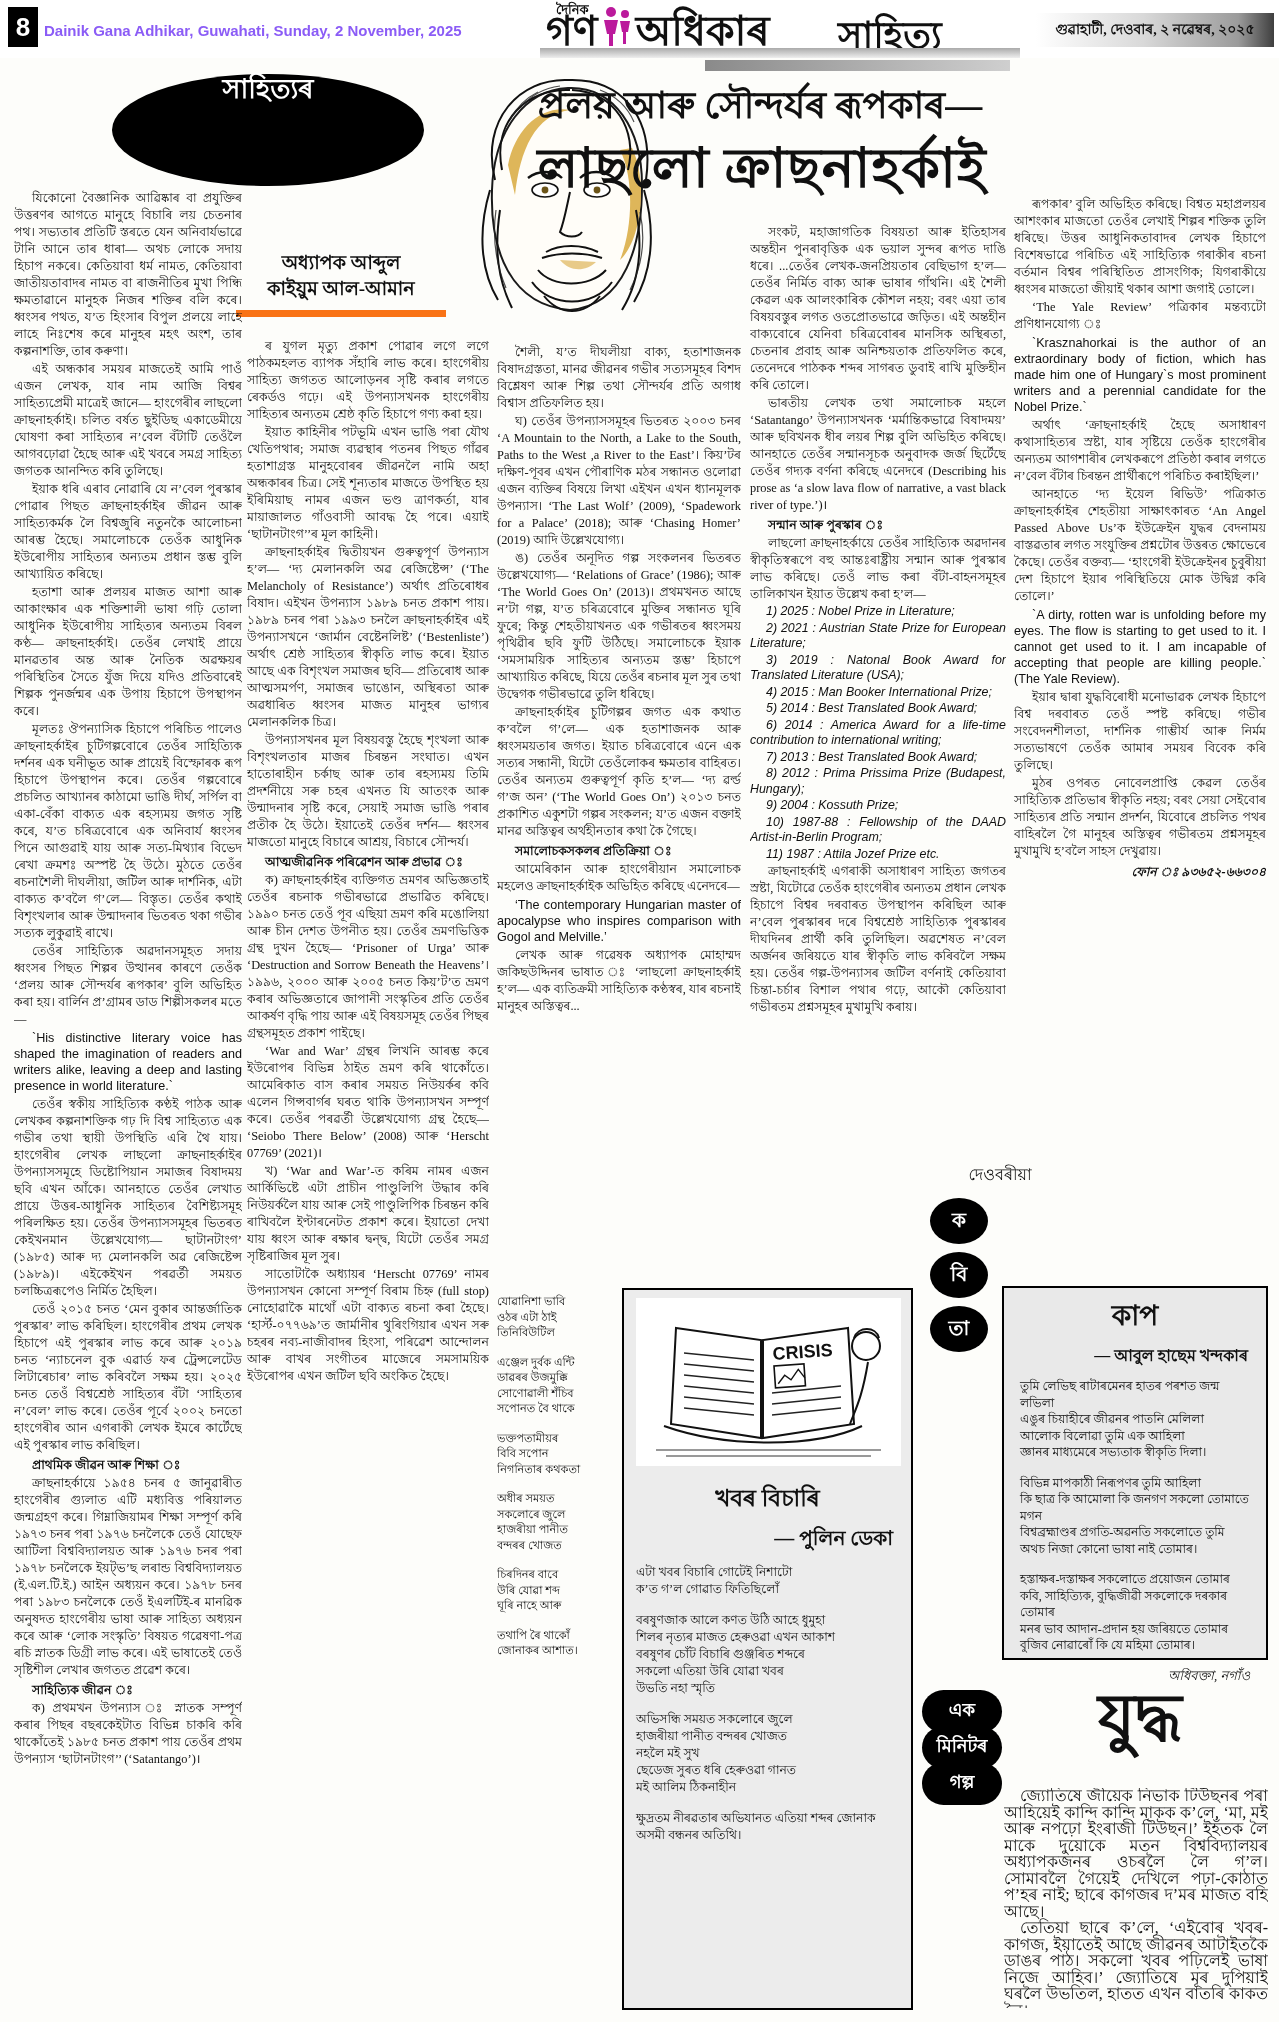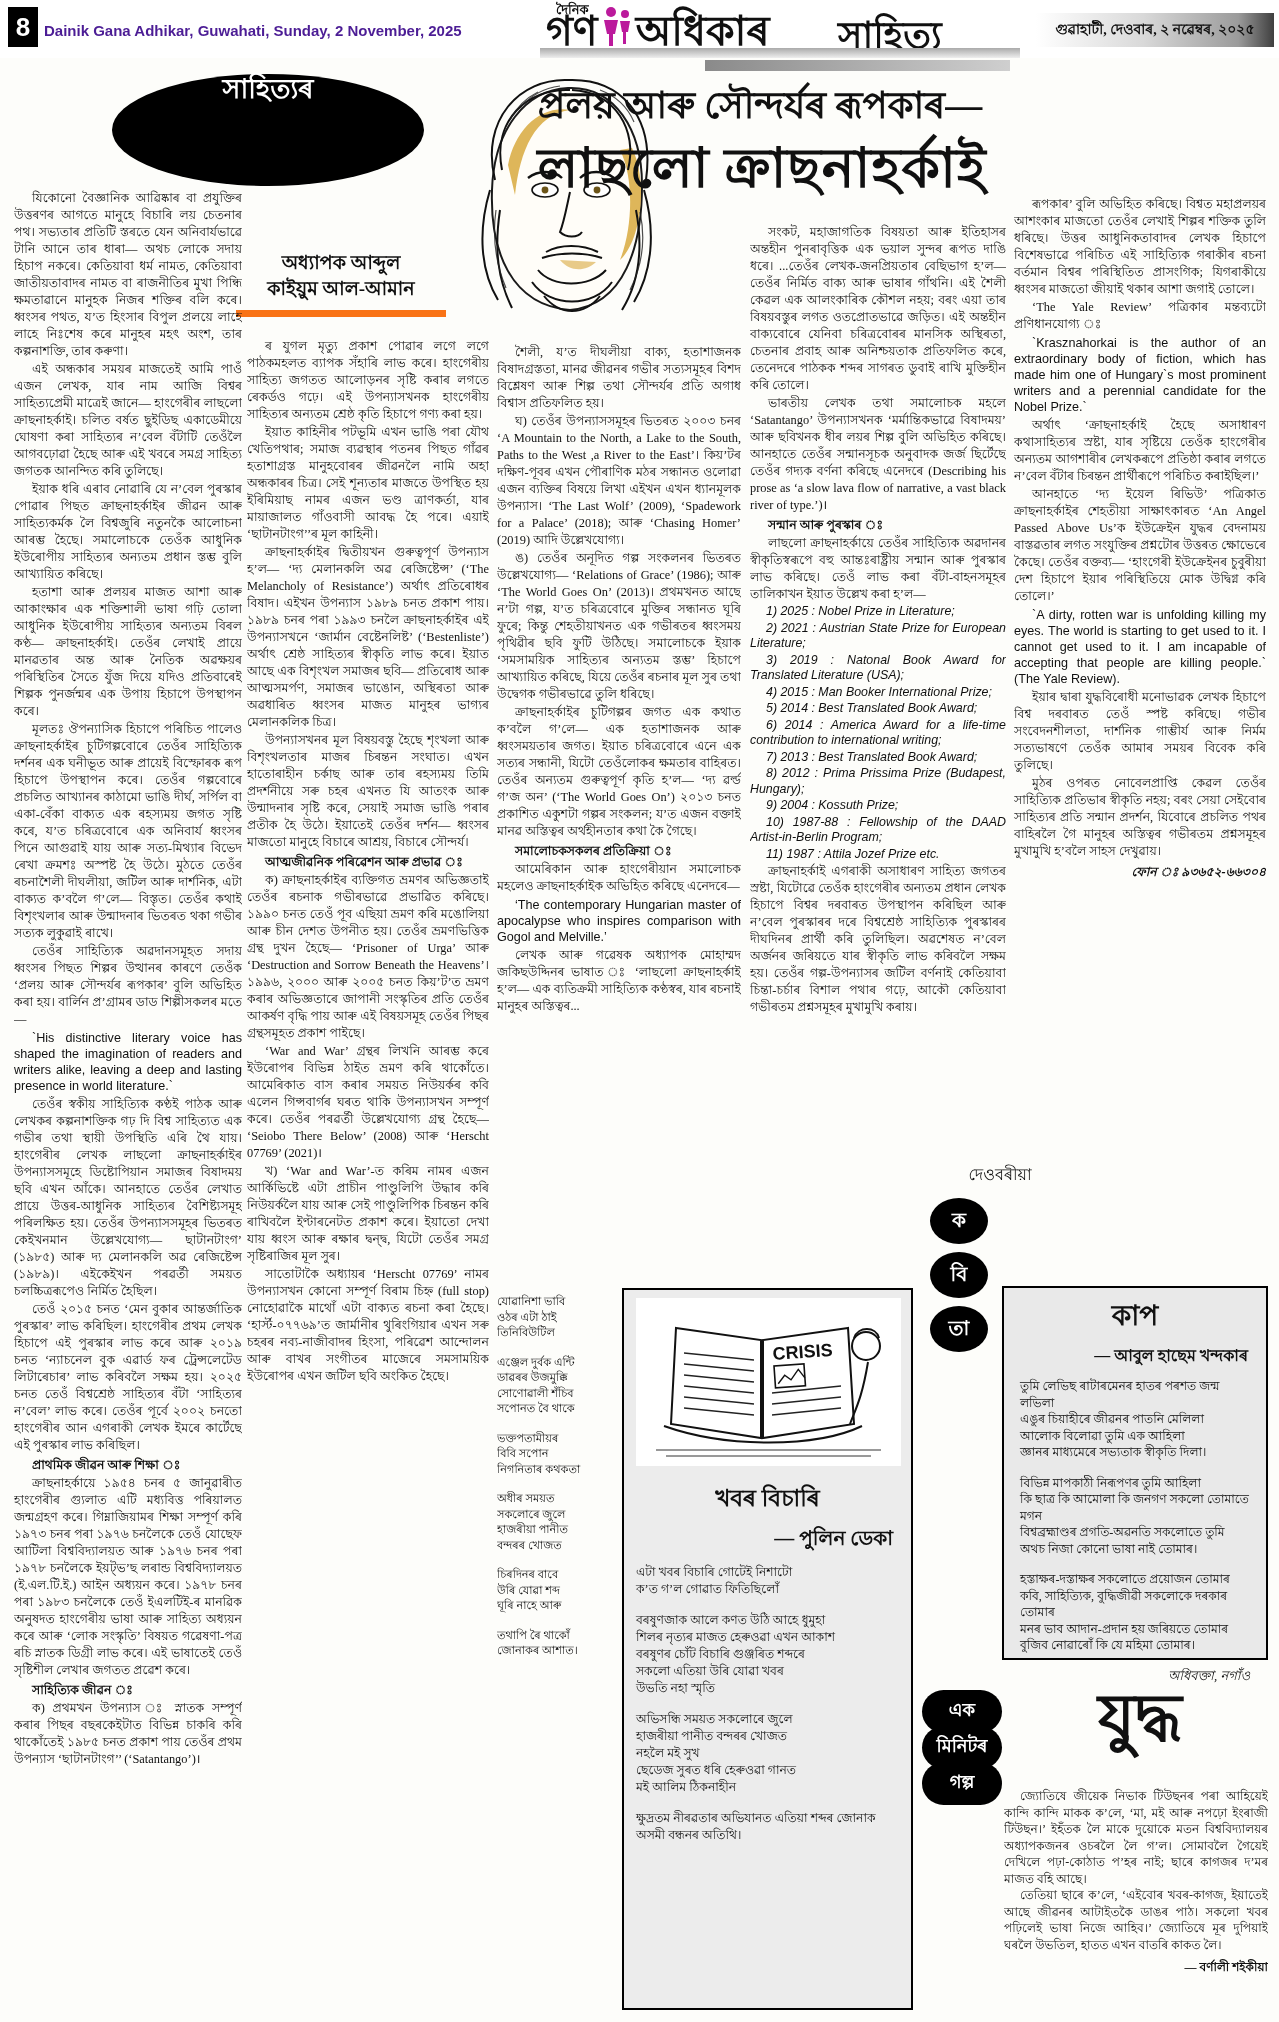--- a/index.html
+++ b/index.html
@@ -2,21 +2,21 @@
 <html><head>
 <meta charset="utf-8">
 <style>
   html,body{margin:0;padding:0;background:#777;}
   .page{position:relative;width:1279px;height:2022px;background:#fdfdfa;margin:0 auto;
         font-family:"Liberation Serif",serif;color:#101010;overflow:hidden;}
   
   .mast{position:absolute;left:0;top:0;width:1279px;height:58px;background:#fff;}
   .pageno{position:absolute;left:8px;top:7px;width:30px;height:40px;background:#000;color:#fff;
           font:bold 26px "Liberation Sans",sans-serif;display:flex;align-items:center;justify-content:center;}
-  .mastleft{position:absolute;left:44px;top:22px;font:bold 15px "Liberation Sans",sans-serif;color:#4c1d95;}
+  .mastleft{position:absolute;left:44px;top:22px;font:bold 15px "Liberation Sans",sans-serif;color:#8b5cf6;}
   .logo-top{position:absolute;left:556px;top:0px;font:bold 13px "Liberation Serif",serif;}
   .logo-main{position:absolute;left:546px;top:4px;font-weight:900;font-size:41px;line-height:46px;
              display:flex;align-items:center;gap:2px;}
   .section-title{position:absolute;left:838px;top:6px;font-weight:900;font-size:37px;}
   .mastright{position:absolute;left:1036px;top:13px;width:238px;height:34px;
              background:linear-gradient(90deg,#ffffff,#d9d9d9 45%,#9b9b9b 85%,#3f3f3f);
              display:flex;align-items:center;justify-content:center;
              font:bold 14px "Liberation Serif",serif;color:#101010;}
   .logo-strip{position:absolute;left:540px;top:48px;width:480px;height:10px;
               background:linear-gradient(180deg,#aaa,#eee);}
@@ -67,21 +67,21 @@
           background:#e9e9e9;box-sizing:border-box;padding:6px 16px;}
   .cup-title{text-align:center;font-weight:bold;font-size:28px;}
   .cup-author{text-align:right;font-weight:bold;font-size:16px;margin:2px 2px 8px 0;}
   .cupbox .pline{font-size:12.2px;line-height:16.5px;}
   .cup-sign{font-style:italic;text-align:right;font-size:13px;margin-top:12px;}
   .war-title{position:absolute;left:1030px;top:1668px;width:220px;text-align:center;
              font-weight:900;font-size:64px;}
   .mini-label{position:absolute;left:922px;width:76px;background:#000;color:#fff;border-radius:22px;
               text-align:center;font-weight:bold;font-size:18px;padding:6px 2px;}
   .story{position:absolute;left:1004px;top:1788px;width:264px;height:220px;text-align:justify;
-         font-size:12px;line-height:16.5px;overflow:hidden;}
+         font-size:16px;line-height:16.5px;overflow:hidden;}
   .story .p{text-indent:16px;margin:0;}
   .story-author{text-align:right;font-weight:bold;margin-top:6px;}
 </style>
 </head>
 <body>
 
 <div class="page">
 
   <div class="mast">
     <div class="pageno">8</div>
@@ -232,21 +232,21 @@
       <div class="award">10) 1987-88 : Fellowship of the DAAD Artist-in-Berlin Program;</div>
       <div class="award">11) 1987 : Attila Jozef Prize etc.</div>
       <div class="p">ক্ৰাছনাহৰ্কাই এগৰাকী অসাধাৰণ সাহিত্য জগতৰ স্ৰষ্টা, যিটোৱে তেওঁক হাংগেৰীৰ অন্যতম প্ৰধান লেখক হিচাপে বিশ্বৰ দৰবাৰত উপস্থাপন কৰিছিল আৰু ন’বেল পুৰস্কাৰৰ দৰে বিশ্বশ্ৰেষ্ঠ সাহিত্যিক পুৰস্কাৰৰ দীঘদিনৰ প্ৰাৰ্থী কৰি তুলিছিল। অৱশেষত ন’বেল অৰ্জনৰ জৰিয়তে যাৰ স্বীকৃতি লাভ কৰিবলৈ সক্ষম হয়। তেওঁৰ গল্প-উপন্যাসৰ জটিল বৰ্ণনাই কেতিয়াবা চিন্তা-চৰ্চাৰ বিশাল পথাৰ গঢ়ে, আকৌ কেতিয়াবা গভীৰতম প্ৰশ্নসমূহৰ মুখামুখি কৰায়।</div>
     </div>
   <div class="col" id="col5">
       <div class="p">ৰূপকাৰ’ বুলি অভিহিত কৰিছে। বিশ্বত মহাপ্ৰলয়ৰ আশংকাৰ মাজতো তেওঁৰ লেখাই শিল্পৰ শক্তিক তুলি ধৰিছে। উত্তৰ আধুনিকতাবাদৰ লেখক হিচাপে বিশেষভাৱে পৰিচিত এই সাহিত্যিক গৰাকীৰ ৰচনা বৰ্তমান বিশ্বৰ পৰিস্থিতিত প্ৰাসংগিক; যিগৰাকীয়ে ধ্বংসৰ মাজতো জীয়াই থকাৰ আশা জগাই তোলে।</div>
       <div class="p">‘The Yale Review’ পত্ৰিকাৰ মন্তব্যটো প্ৰণিধানযোগ্য ঃ</div>
       <div class="enq">`Krasznahorkai is the author of an extraordinary body of fiction, which has made him one of Hungary`s most prominent writers and a perennial candidate for the Nobel Prize.`</div>
       <div class="p">অৰ্থাৎ ‘ক্ৰাছনাহৰ্কাই হৈছে অসাধাৰণ কথাসাহিত্যৰ স্ৰষ্টা, যাৰ সৃষ্টিয়ে তেওঁক হাংগেৰীৰ অন্যতম আগশাৰীৰ লেখকৰূপে প্ৰতিষ্ঠা কৰাৰ লগতে ন’বেল বঁটাৰ চিৰন্তন প্ৰাৰ্থীৰূপে পৰিচিত কৰাইছিল।’</div>
       <div class="p">আনহাতে ‘দ্য ইয়েল ৰিভিউ’ পত্ৰিকাত ক্ৰাছনাহৰ্কাইৰ শেহতীয়া সাক্ষাৎকাৰত ‘An Angel Passed Above Us’ক ইউক্ৰেইন যুদ্ধৰ বেদনাময় বাস্তৱতাৰ লগত সংযুক্তিৰ প্ৰশ্নটোৰ উত্তৰত ক্ষোভেৰে কৈছে। তেওঁৰ বক্তব্য— ‘হাংগেৰী ইউক্ৰেইনৰ চুবুৰীয়া দেশ হিচাপে ইয়াৰ পৰিস্থিতিয়ে মোক উদ্বিগ্ন কৰি তোলে।’</div>
-      <div class="enq">`A dirty, rotten war is unfolding killing my eyes. The world is starting to get used to it. I cannot get used to it. I am incapable of accepting that people are killing people.` (The Yale Review).</div>
+      <div class="enq">`A dirty, rotten war is unfolding before my eyes. The flow is starting to get used to it. I cannot get used to it. I am incapable of accepting that people are killing people.` (The Yale Review).</div>
       <div class="p">ইয়াৰ দ্বাৰা যুদ্ধবিৰোধী মনোভাৱক লেখক হিচাপে বিশ্ব দৰবাৰত তেওঁ স্পষ্ট কৰিছে। গভীৰ সংবেদনশীলতা, দাৰ্শনিক গাম্ভীৰ্য আৰু নিৰ্মম সত্যভাষণে তেওঁক আমাৰ সময়ৰ বিবেক কৰি তুলিছে।</div>
       <div class="p">মুঠৰ ওপৰত নোবেলপ্ৰাপ্তি কেৱল তেওঁৰ সাহিত্যিক প্ৰতিভাৰ স্বীকৃতি নহয়; বৰং সেয়া সেইবোৰ সাহিত্যৰ প্ৰতি সন্মান প্ৰদৰ্শন, যিবোৰে প্ৰচলিত পথৰ বাহিৰলৈ গৈ মানুহৰ অস্তিত্বৰ গভীৰতম প্ৰশ্নসমূহৰ মুখামুখি হ’বলৈ সাহস দেখুৱায়।</div>
       <div class="phone">ফোন ঃ ৯৩৬৫২-৬৬৩০৪</div>
     </div>
 
   <div class="newsbox">
     <svg class="cartoon" viewBox="0 0 265 168">
       <rect x="0" y="0" width="265" height="168" fill="#ffffff"></rect>
       <path d="M40 30 L125 42 L125 140 L35 126 Z" fill="#fff" stroke="#111" stroke-width="2"></path>
       <path d="M212 30 L127 42 L127 140 L218 126 Z" fill="#fff" stroke="#111" stroke-width="2"></path>

